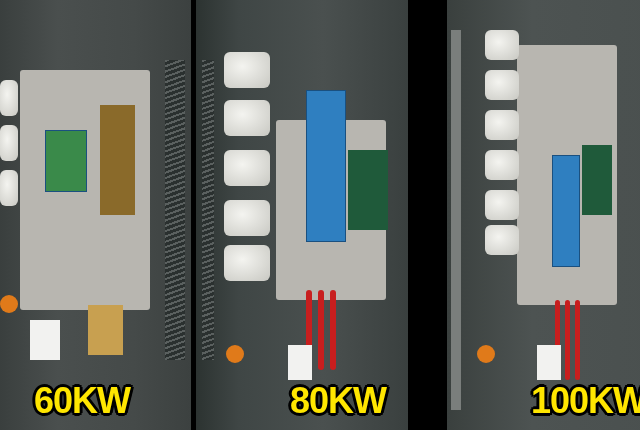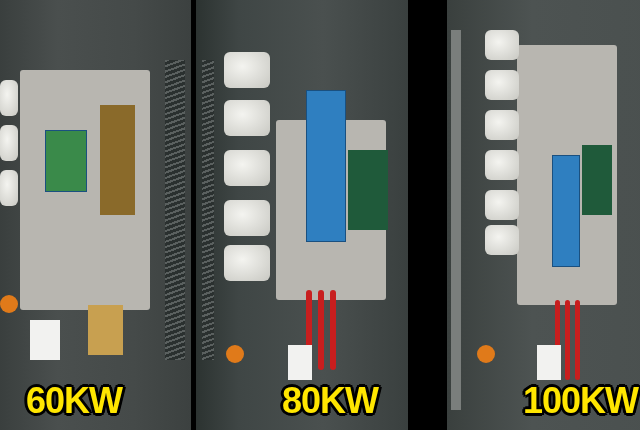--- a/index.html
+++ b/index.html
@@ -8,21 +8,21 @@
   .p1{left:0;width:191px;background:linear-gradient(90deg,#3a3f3e 0%,#4a4f4e 30%,#454a49 70%,#3c4140 100%);}
   .p2{left:196px;width:212px;background:linear-gradient(90deg,#2c3331 0%,#3f4645 20%,#4a504f 60%,#3a403f 100%);}
   .p3{left:447px;width:193px;background:linear-gradient(90deg,#3a403e 0%,#4d5352 40%,#4a504f 100%);padding-left:20px;}
   .plate{position:absolute;background:#b8b6b0;border-radius:3px;}
   .cap{position:absolute;background:radial-gradient(ellipse at 40% 40%,#f4f4f0,#c8c8c2);border-radius:6px;}
   .module{position:absolute;background:#2f7fc0;border:1px solid #1a5080;}
   .board{position:absolute;background:#1f5a3a;}
   .wire{position:absolute;border-radius:3px;}
   .vent{position:absolute;background:repeating-linear-gradient(160deg,#5a605f 0 2px,#2a302f 2px 5px);}
   .label{position:absolute;bottom:8px;font-weight:bold;font-size:36px;color:#ffe600;
-    text-shadow:-2px -2px 0 #000,2px -2px 0 #000,-2px 2px 0 #000,2px 2px 0 #000,0 3px 0 #000,3px 0 0 #000,-3px 0 0 #000,0 -3px 0 #000;letter-spacing:-1px;}
+    text-shadow:-2px -2px 0 #000,2px -2px 0 #000,-2px 2px 0 #000,2px 2px 0 #000,0 3px 0 #000,3px 0 0 #000,-3px 0 0 #000,0 -3px 0 #000;letter-spacing:-1px;margin-left:8px;}
   .knob{position:absolute;width:18px;height:18px;border-radius:50%;background:#e07a1a;}
   .white-box{position:absolute;background:#f2f2f0;}
 </style>
 </head>
 <body>
 
 <div class="panel p1">
   <div class="plate" style="left:20px;top:70px;width:130px;height:240px;"></div>
   <div class="cap" style="left:0;top:80px;width:18px;height:36px;"></div>
   <div class="cap" style="left:0;top:125px;width:18px;height:36px;"></div>

